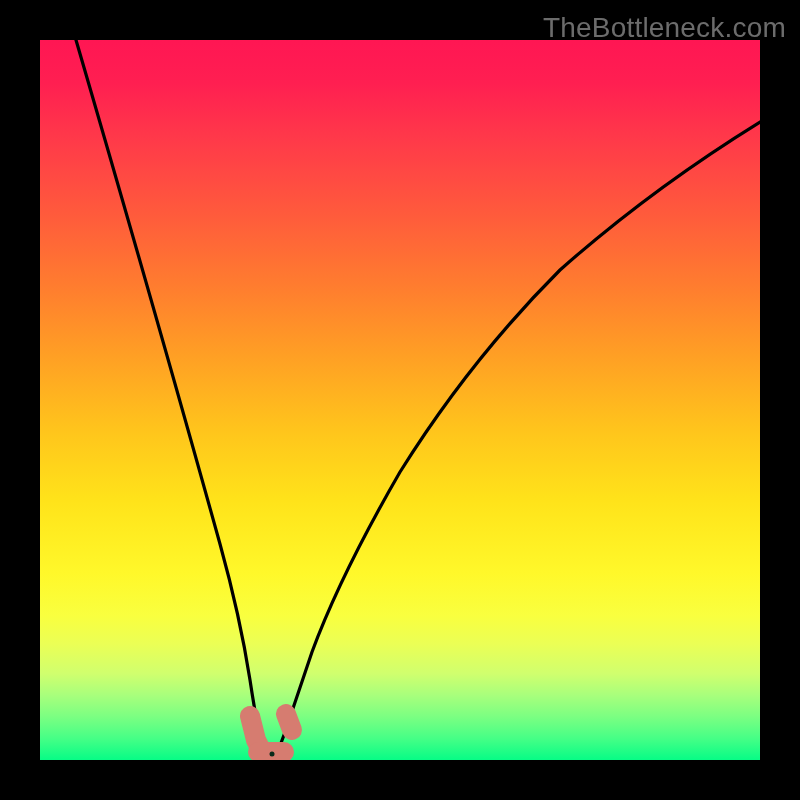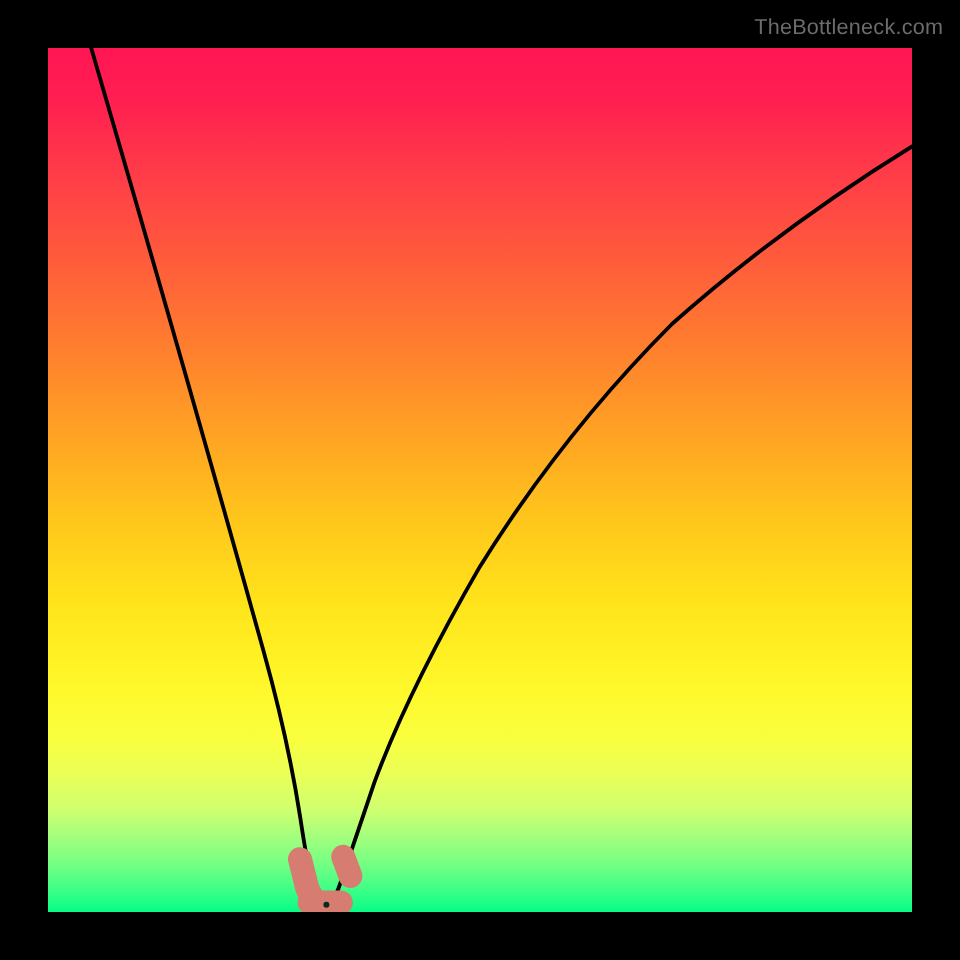--- a/index.html
+++ b/index.html
@@ -52,21 +52,21 @@
       #7bff82 94%,
       #46ff86 97%,
       #07fc86 100%
     );
   }
   .watermark {
     position: absolute;
     top: 12px;
     right: 14px;
     color: #6c6c6c;
-    font-size: 18px;
+    font-size: 28px;
     font-weight: 400;
     letter-spacing: 0.2px;
   }
   svg.curve {
     position: absolute;
     left: 0;
     top: 0;
     width: 720px;
     height: 720px;
   }

